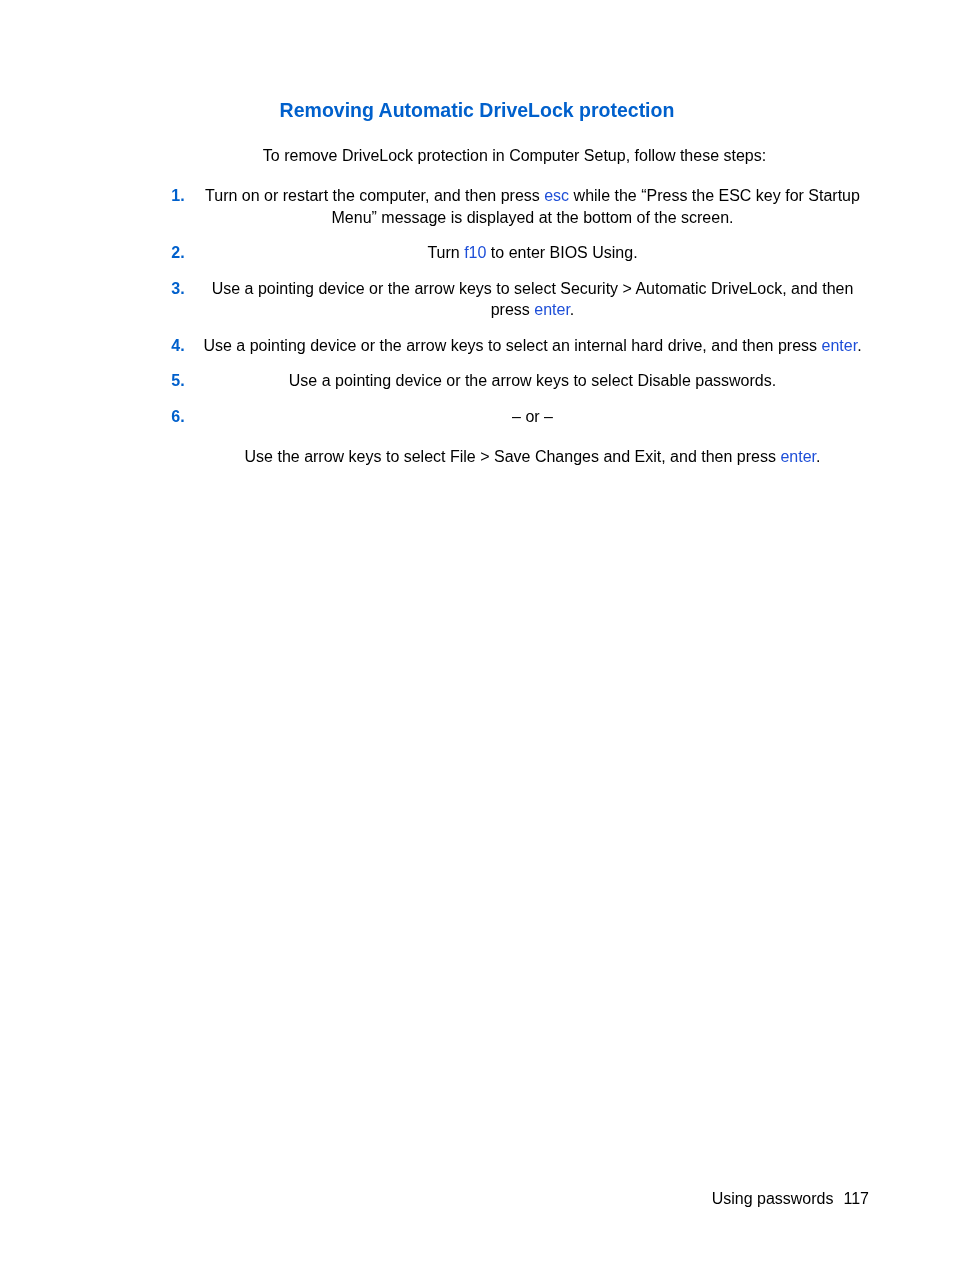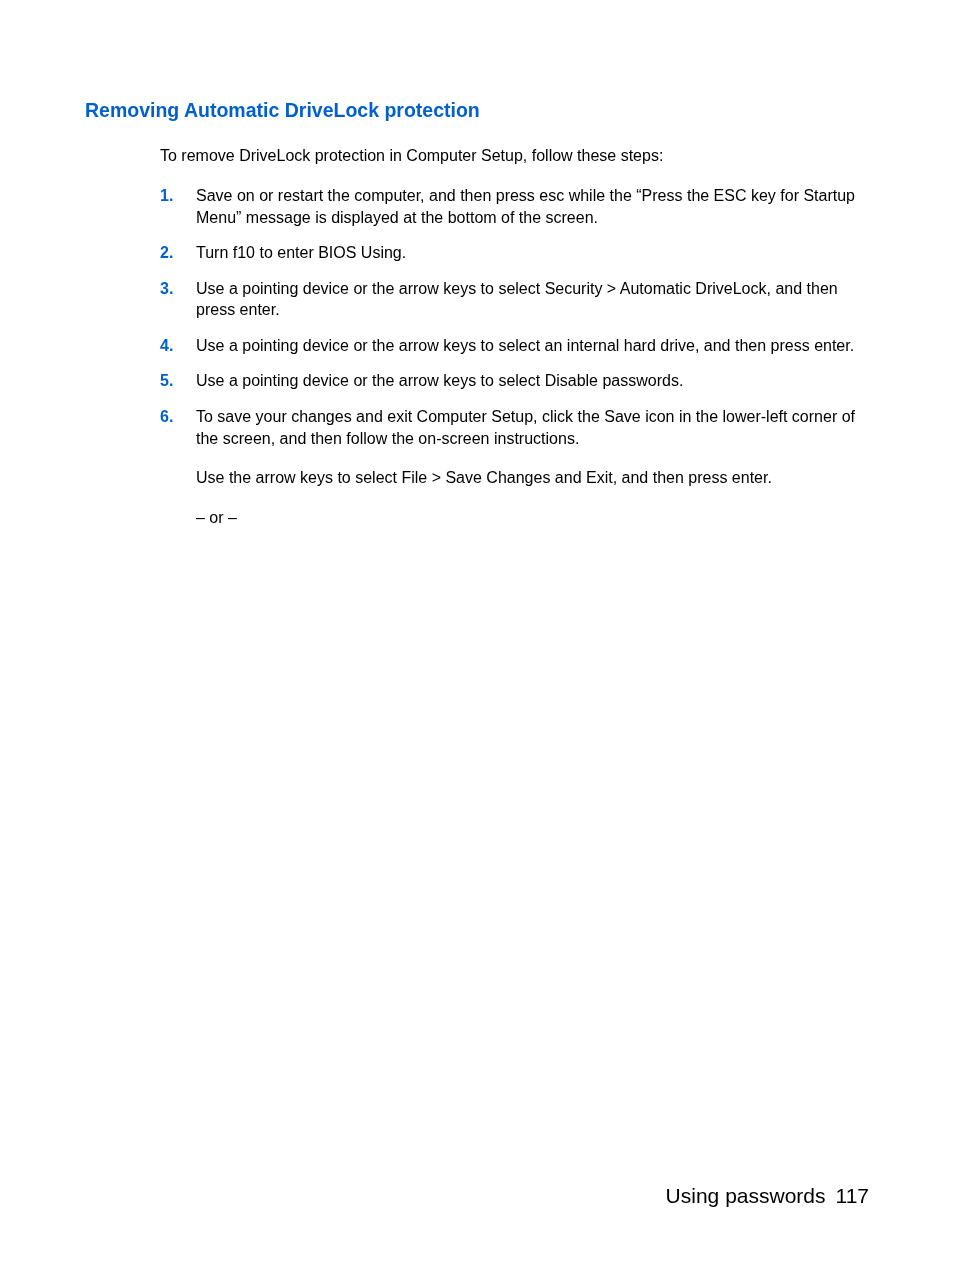--- a/index.html
+++ b/index.html
@@ -1,15 +1,15 @@
 <!DOCTYPE html>
 <html><head>
   <meta charset="utf-8">
   <style>
-    * { margin: 0; padding: 0; box-sizing: border-box; }
+    * { margin: 0; padding: 0; box-sizing: border-box; text-align: center; }
     body {
       width: 954px;
       height: 1270px;
       background: #fff;
       font-family: Arial, Helvetica, sans-serif;
       font-size: 16px;
       color: #000;
       line-height: 1.35;
       position: relative;
       padding: 97px 85px 60px 85px;
@@ -37,42 +37,42 @@
     }
     .num {
       color: #0060cc;
       font-weight: 700;
       min-width: 36px;
       flex: 0 0 36px;
     }
     .body { flex: 1; }
     .body p { margin-bottom: 18px; }
     .body p:last-child { margin-bottom: 0; }
-    .kw { color: #000000; }
+    .kw { color: #1d4ed8; }
     b { font-weight: 400; }
     .footer {
       position: absolute;
       bottom: 60px;
       right: 85px;
-      font-size: 21px;
+      font-size: 16px;
     }
     .footer .pn { margin-left: 10px; }
   </style>
 </head>
 <body>
 
 <h2 class="heading">Removing Automatic DriveLock protection</h2>
 
 <p class="intro">To remove DriveLock protection in Computer Setup, follow these steps:</p>
 
 <ol class="steps">
   <li>
     <span class="num">1.</span>
     <span class="body">
-      <span>Save on or restart the computer, and then press </span><span class="kw">esc</span><span> while the “Press the ESC key for Startup Menu” message is displayed at the bottom of the screen.</span>
+      <span>Turn on or restart the computer, and then press </span><span class="kw">esc</span><span> while the “Press the ESC key for Startup Menu” message is displayed at the bottom of the screen.</span>
     </span>
   </li>
   <li>
     <span class="num">2.</span>
     <span class="body">
       <span>Turn </span><span class="kw">f10</span><span> to enter BIOS Using.</span>
     </span>
   </li>
   <li>
     <span class="num">3.</span>
@@ -88,26 +88,23 @@
   </li>
   <li>
     <span class="num">5.</span>
     <span class="body">
       <span>Use a pointing device or the arrow keys to select </span><b>Disable passwords</b><span>.</span>
     </span>
   </li>
   <li>
     <span class="num">6.</span>
     <div class="body">
-      <p>
-        <span>To save your changes and exit Computer Setup, click the </span><b>Save</b><span> icon in the lower-left corner of the screen, and then follow the on-screen instructions.</span>
-      </p>
+      <p>– or –</p>
       <p>
         <span>Use the arrow keys to select </span><b>File &gt; Save Changes and Exit</b><span>, and then press </span><span class="kw">enter</span><span>.</span>
       </p>
-      <p>– or –</p>
     </div>
   </li>
 </ol>
 
 <div class="footer">
   <span>Using passwords</span><span class="pn">117</span>
 </div>
 
 </body></html>

